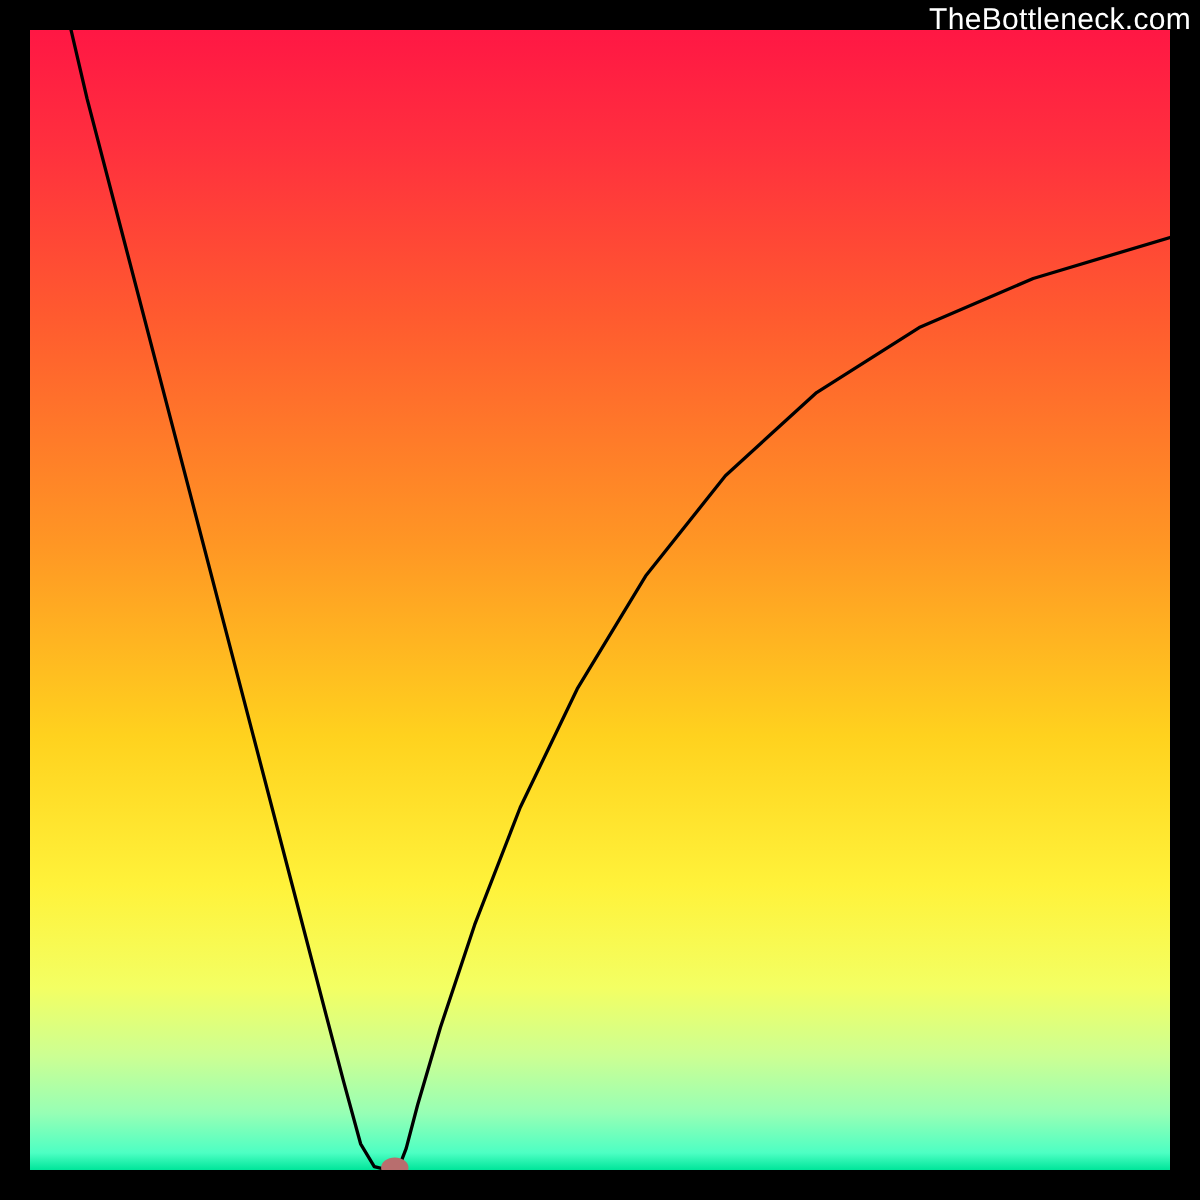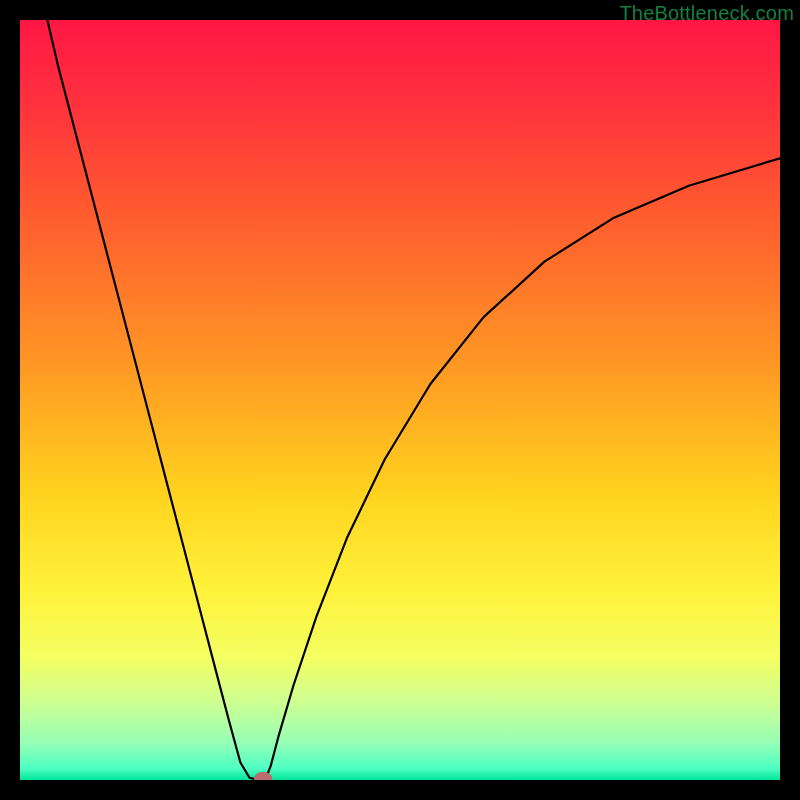--- a/index.html
+++ b/index.html
@@ -23,21 +23,21 @@
     position: absolute;
     left: 0;
     top: 0;
     width: 760px;
     height: 760px;
   }
   .watermark {
     position: absolute;
     top: 2px;
     right: 6px;
-    color: #15803d;
+    color: #ffffff;
     font-size: 20px;
     font-weight: 500;
     letter-spacing: 0.2px;
   }
 </style>
 </head>
 <body>
 
 <div class="frame">
   <svg class="plot-area" viewBox="0 0 760 760" preserveAspectRatio="none">

